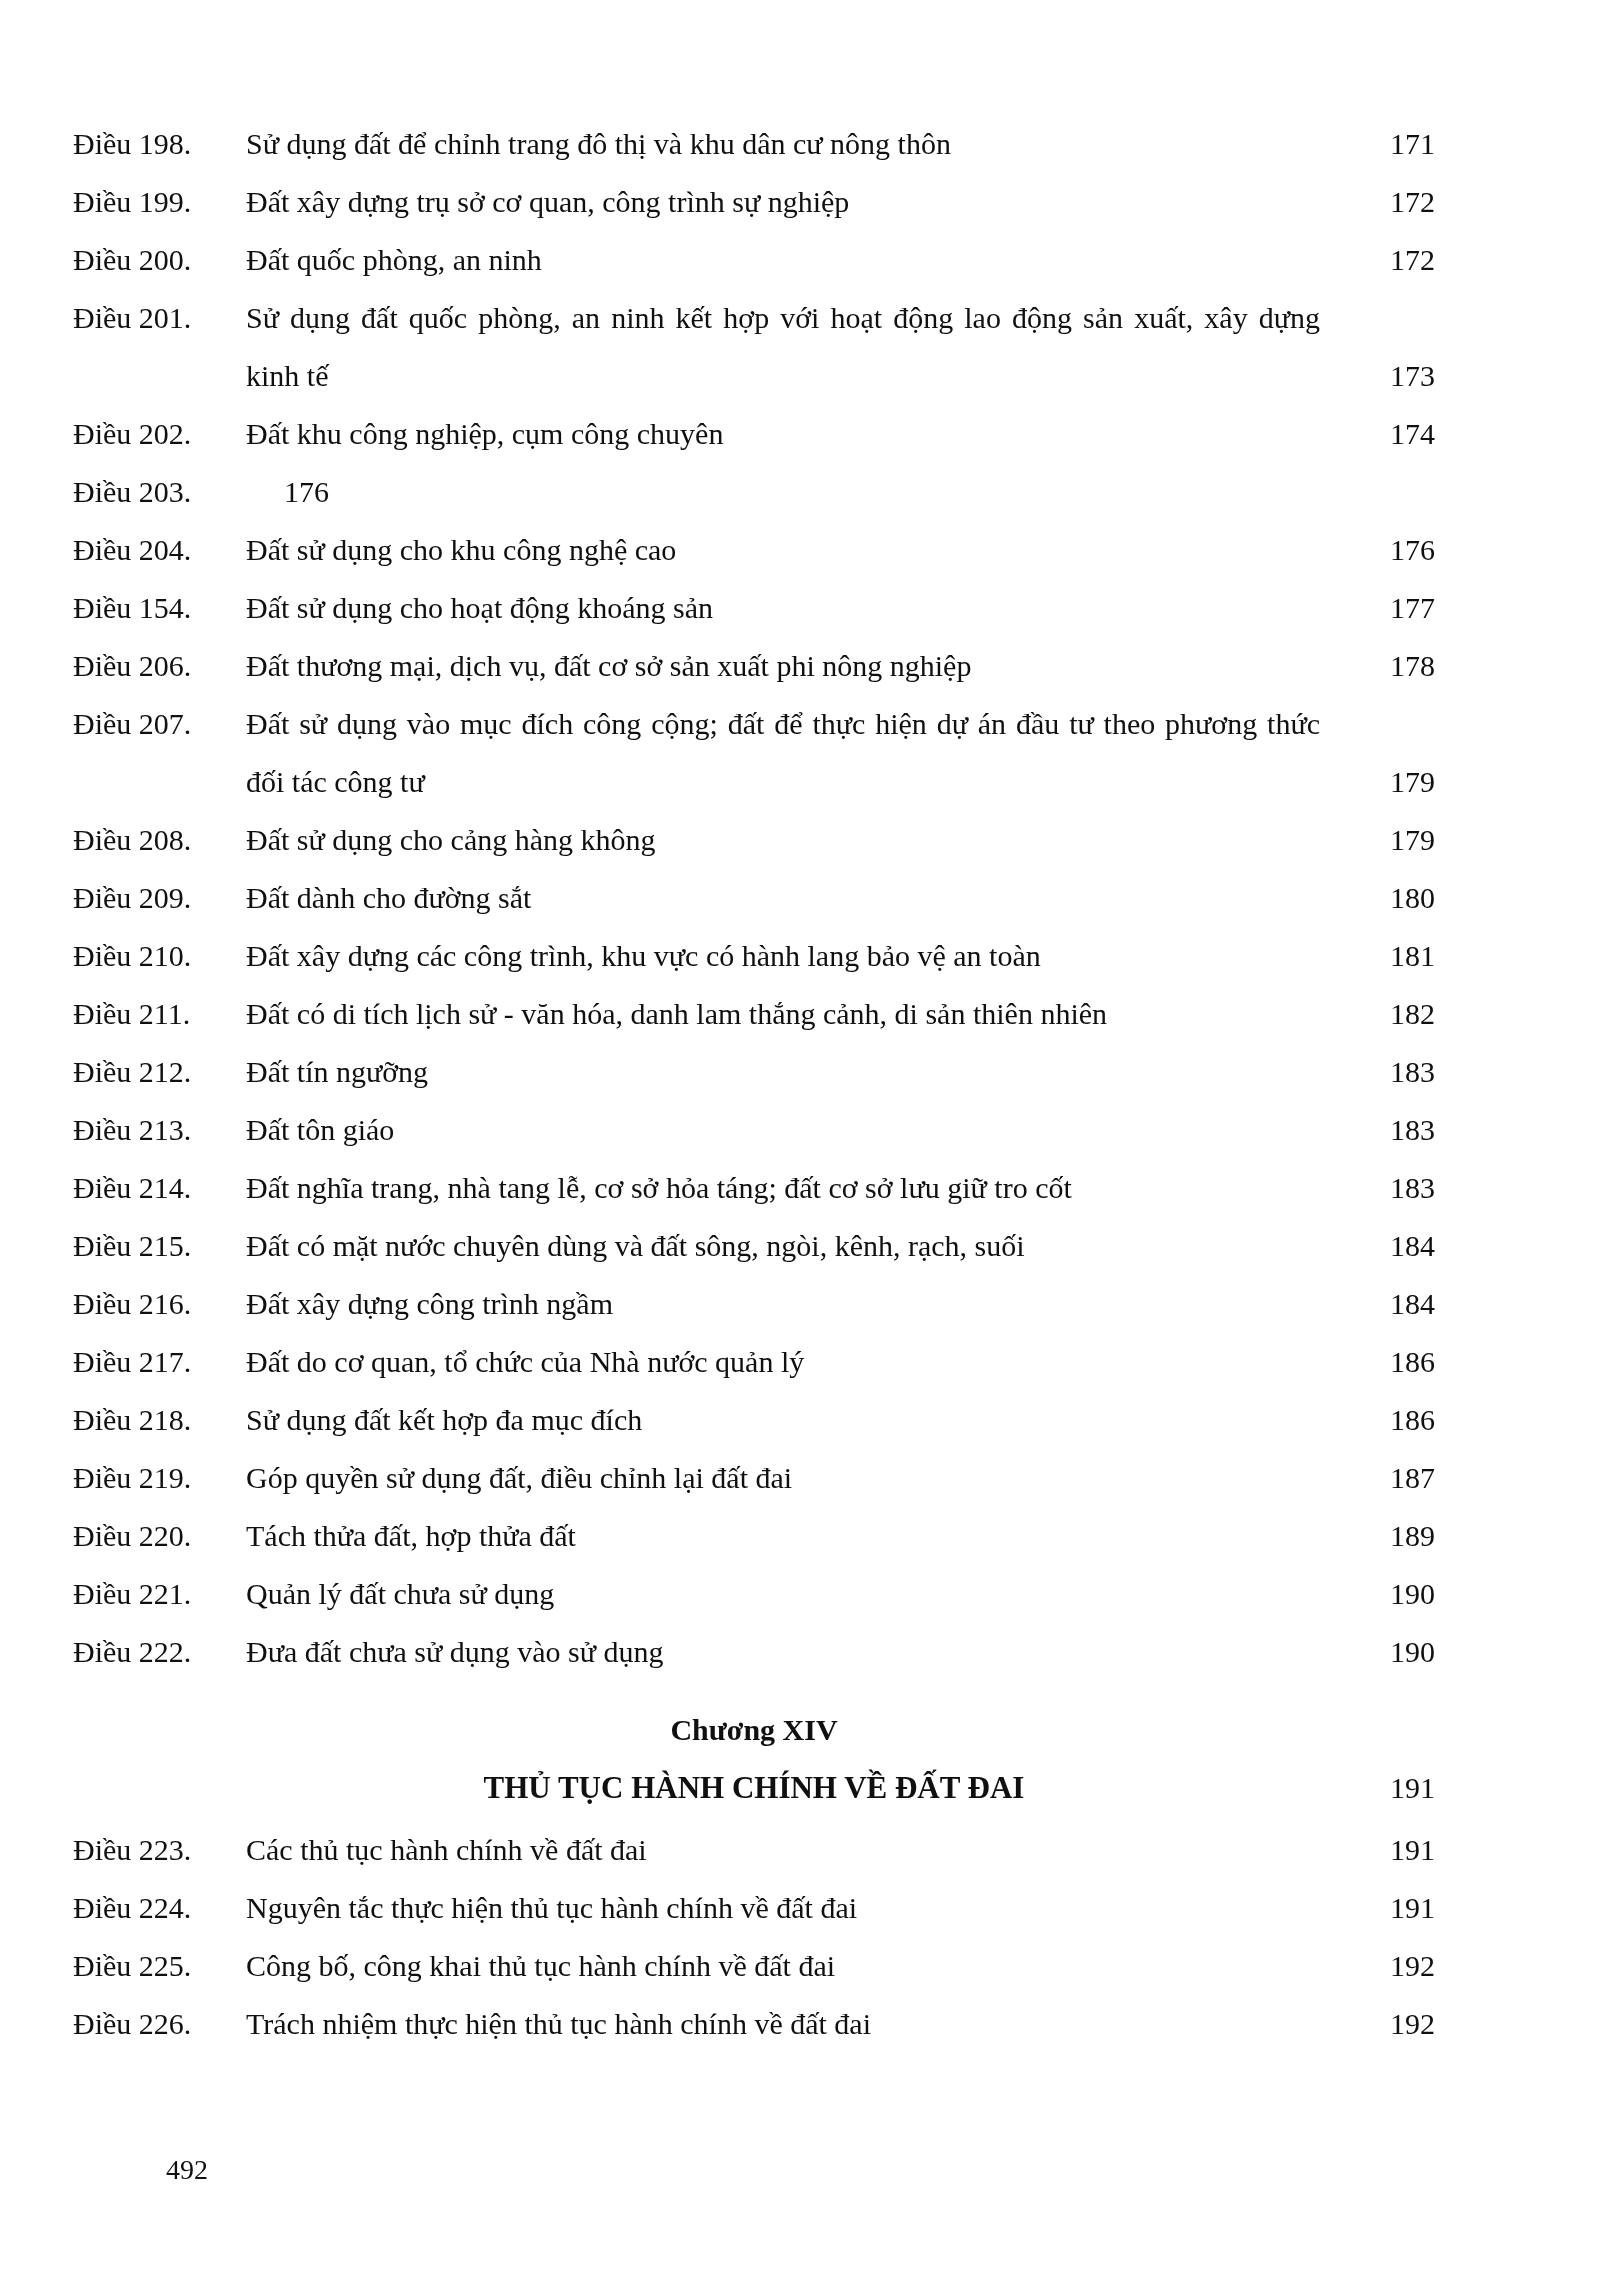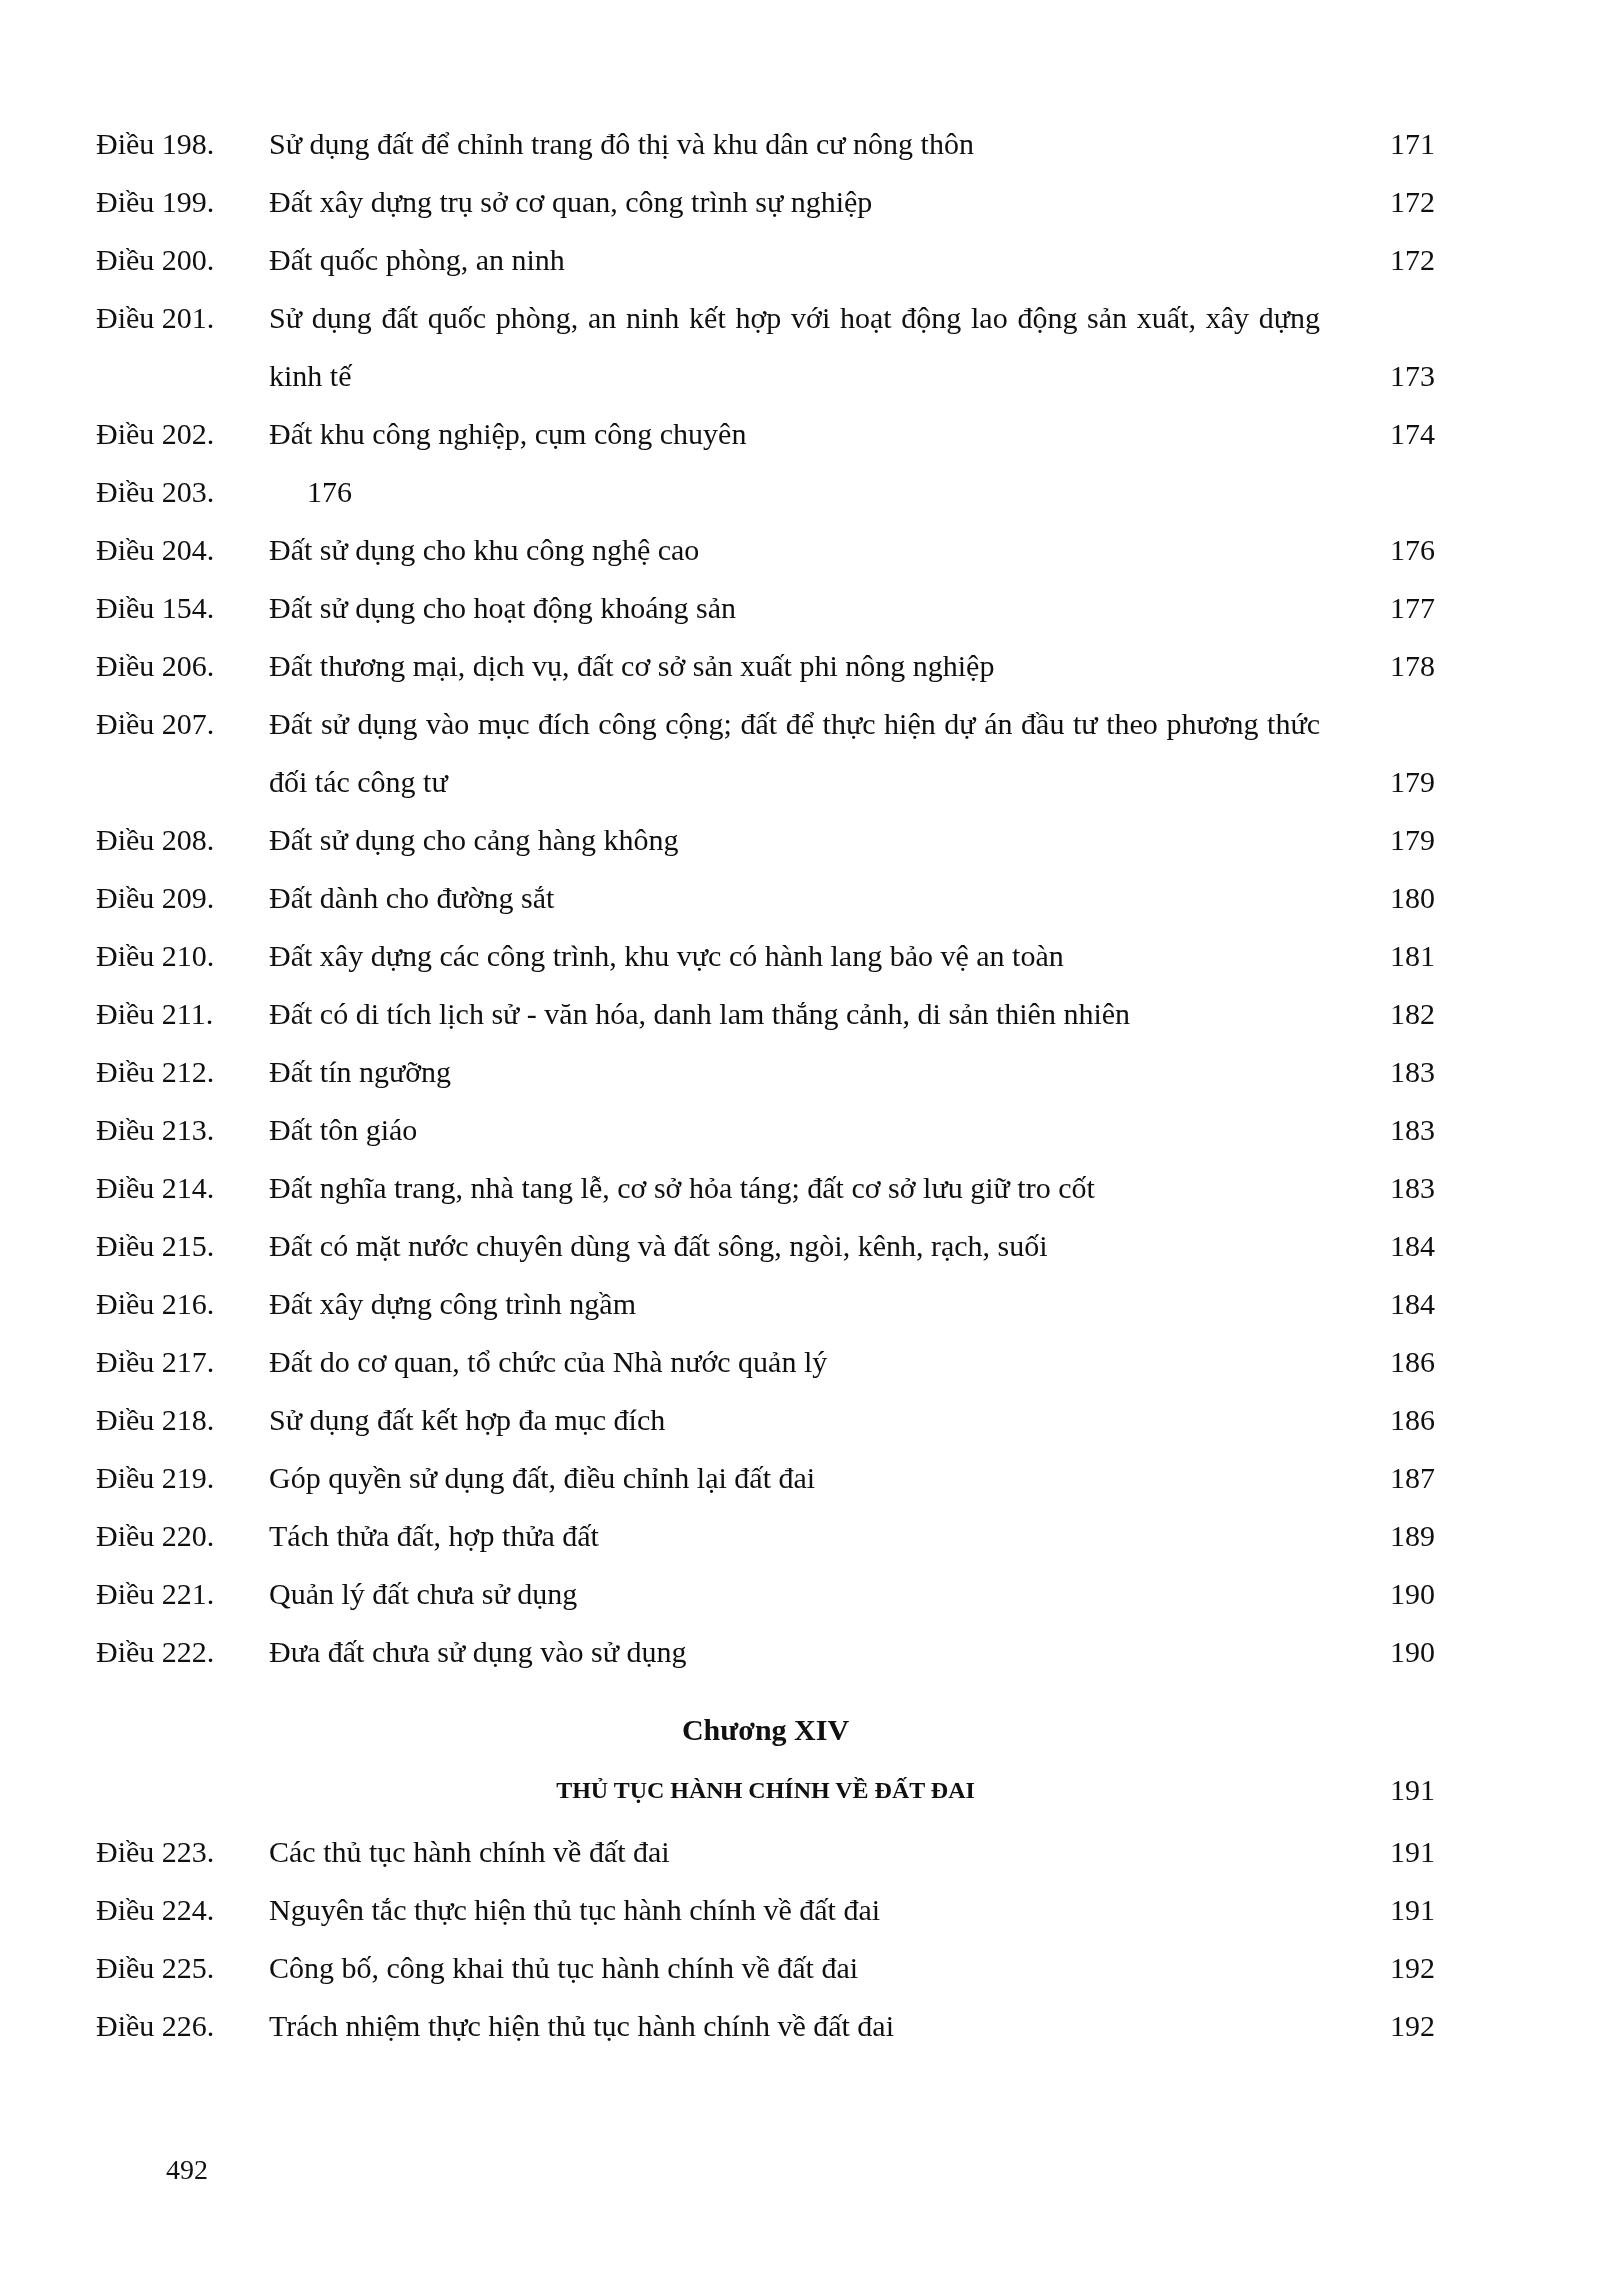--- a/index.html
+++ b/index.html
@@ -11,21 +11,21 @@
     position: relative;
     width: 1615px;
     height: 2295px;
     margin: 0 auto;
     background: #ffffff;
     color: #101010;
     font-family: "Liberation Serif", "DejaVu Serif", serif;
     font-size: 30px;
     line-height: 58px;
     box-sizing: border-box;
-    padding: 115px 180px 0 96px;
+    padding: 115px 180px 0 73px;
   }
   .toc-section { width: 100%; }
   .toc-row {
     display: flex;
     align-items: flex-start;
     width: 100%;
   }
   .toc-row .label {
     flex: 0 0 173px;
     white-space: nowrap;
@@ -53,21 +53,21 @@
     font-weight: bold;
     line-height: 58px;
   }
   .chapter-title-row {
     position: relative;
     text-align: center;
     line-height: 58px;
   }
   .chapter-title {
     font-weight: bold;
-    font-size: 24px;
+    font-size: 31px;
   }
   .chapter-page {
     position: absolute;
     right: 0;
     bottom: 0;
     font-weight: normal;
     font-size: 30px;
     width: 83px;
     text-align: right;
   }

